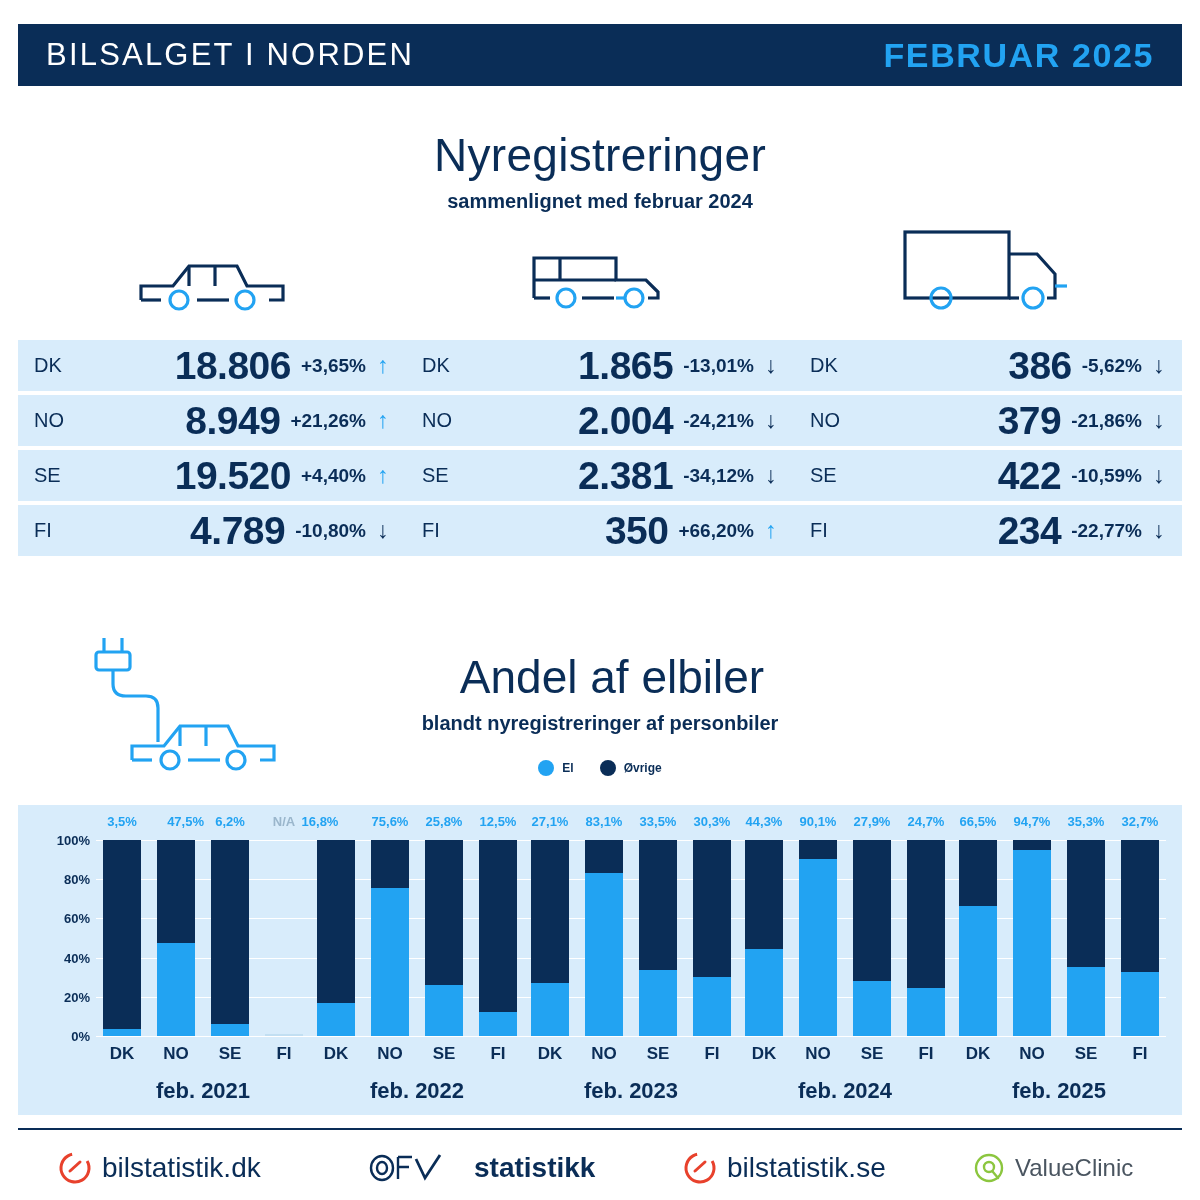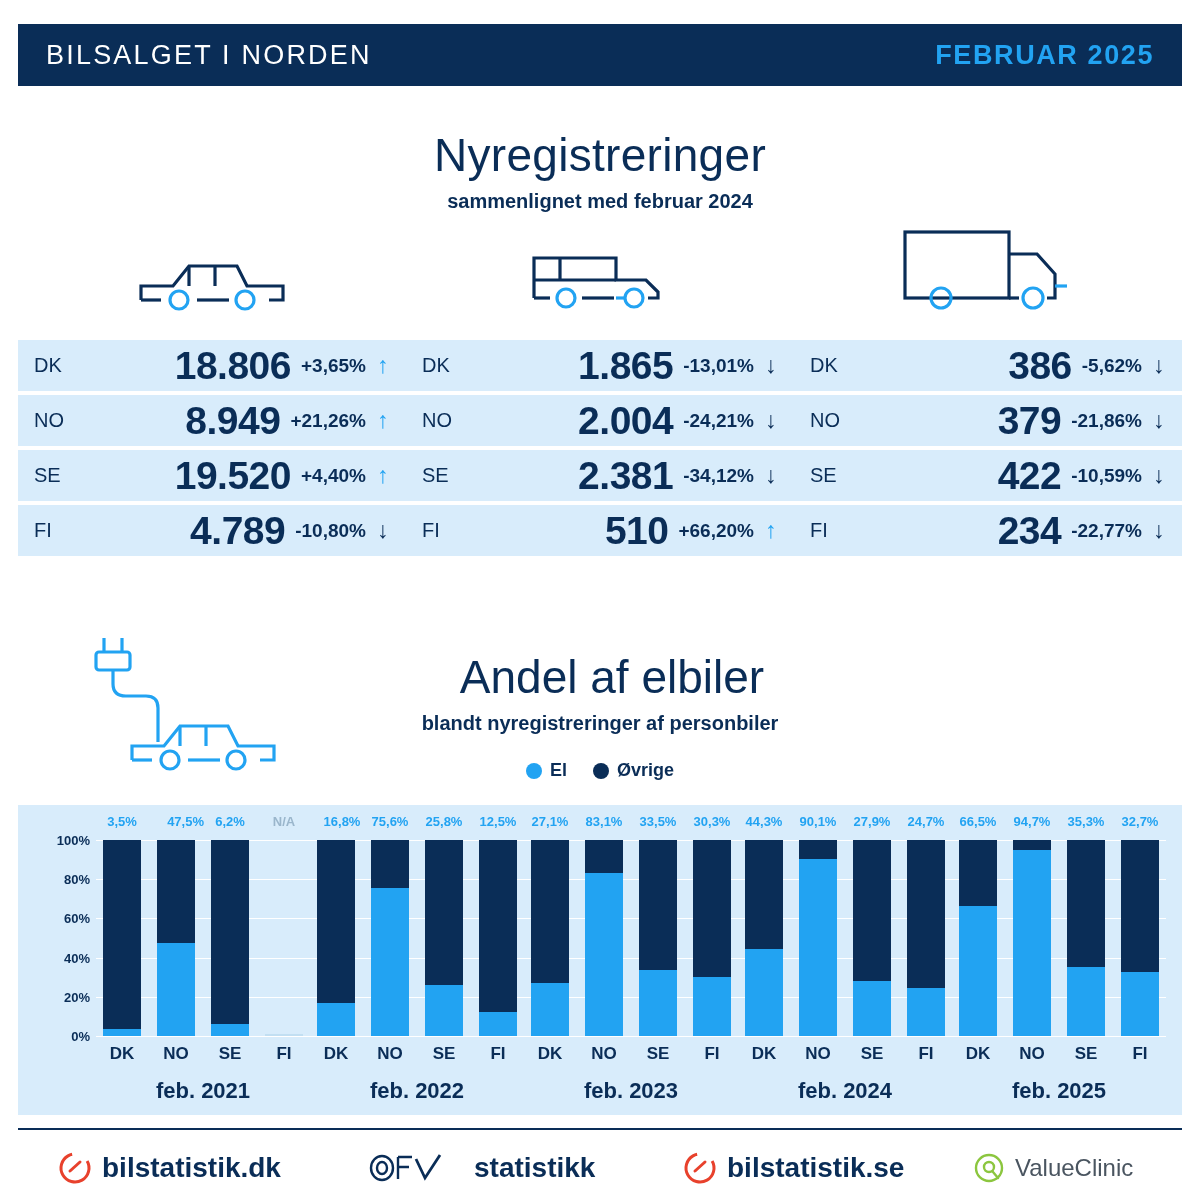--- a/index.html
+++ b/index.html
@@ -13,24 +13,24 @@
 
   
   .header {
     position: absolute; left: 18px; top: 24px;
     width: 1164px; height: 62px;
     background: #0a2d57;
     display: flex; align-items: center; justify-content: space-between;
     padding: 0 28px;
   }
   .header-title {
-    color: #ffffff; font-size: 27px; letter-spacing: 2.2px; font-weight: 400;
+    color: #ffffff; font-size: 31px; letter-spacing: 2.2px; font-weight: 400;
   }
   .header-date {
-    color: #22a3f2; font-size: 27px; letter-spacing: 1.6px; font-weight: bold;
+    color: #22a3f2; font-size: 34px; letter-spacing: 1.6px; font-weight: bold;
   }
 
   
   .s1-title {
     position: absolute; top: 128px; left: 0; width: 1200px;
     text-align: center; color: #0a2d57; font-size: 46px; font-weight: 400;
     letter-spacing: 0.3px;
   }
   .s1-sub {
     position: absolute; top: 190px; left: 0; width: 1200px;
@@ -80,21 +80,21 @@
   .plug-icon { position: absolute; left: 68px; top: 630px; }
 
   .legend {
     position: absolute; top: 760px; left: 0; width: 1200px;
     display: flex; justify-content: center; align-items: center; gap: 26px;
   }
   .legend .li { display: flex; align-items: center; gap: 8px; }
   .legend .dot { width: 16px; height: 16px; border-radius: 50%; }
   .legend .dot.el { background: #22a3f2; }
   .legend .dot.ov { background: #0a2d57; }
-  .legend .lbl { color: #0a2d57; font-size: 18px; font-weight: bold; }
+  .legend .lbl { color: #0a2d57; font-size: 12px; font-weight: bold; }
 
   
   .chart-box {
     position: absolute; left: 18px; top: 805px;
     width: 1164px; height: 310px;
     background: #d8ecfb;
   }
   .chart-inner { position: absolute; left: 0; top: 0; width: 1164px; height: 310px; }
 
   .y-axis { position: absolute; left: 20px; top: 35px; width: 52px; height: 196px; }
@@ -127,21 +127,21 @@
 
   
   .footer-line { position: absolute; left: 18px; top: 1128px; width: 1164px; height: 2px; background: #0a2d57; }
   .footer { position: absolute; left: 18px; top: 1140px; width: 1164px; height: 56px;
             display: flex; align-items: center; }
   .fitem { display: flex; align-items: center; gap: 10px; }
   .f1 { position: absolute; left: 40px; }
   .f2 { position: absolute; left: 350px; }
   .f3 { position: absolute; left: 665px; }
   .f4 { position: absolute; left: 955px; }
-  .flabel { color: #0a2d57; font-size: 28px; font-weight: bold; }
+  .flabel { color: #0a2d57; font-size: 28px; font-weight: normal; }
   .flabel2 { color: #0a2d57; font-size: 28px; font-weight: bold; }
   .flabel4 { color: #4a5560; font-size: 24px; }
 </style>
 </head>
 <body>
 
 <div class="page">
 
   <div class="header">
     <div class="header-title">BILSALGET I NORDEN</div>
@@ -226,21 +226,21 @@
         <span class="arr down">↓</span>
       </div>
       <div class="drow">
         <span class="cc">SE</span>
         <span class="val">2.381</span>
         <span class="pct">-34,12%</span>
         <span class="arr down">↓</span>
       </div>
       <div class="drow">
         <span class="cc">FI</span>
-        <span class="val">510</span>
+        <span class="val">350</span>
         <span class="pct">+66,20%</span>
         <span class="arr up">↑</span>
       </div>
     </div>
   <div class="col c3" id="col2">
       <div class="drow">
         <span class="cc">DK</span>
         <span class="val">386</span>
         <span class="pct">-5,62%</span>
         <span class="arr down">↓</span>
@@ -381,21 +381,21 @@
         </div>
         <div class="toplbl" style="left: 76px; top: 9px;">3,5%</div>
         <div class="xlbl" style="left: 76px; top: 239px;">DK</div>
         <div class="toplbl" style="left: 130px; top: 9px; text-align: right;">47,5%</div>
         <div class="xlbl" style="left: 130px; top: 239px;">NO</div>
         <div class="toplbl" style="left: 184px; top: 9px;">6,2%</div>
         <div class="xlbl" style="left: 184px; top: 239px;">SE</div>
         <div class="toplbl na" style="left: 238px; top: 9px;">N/A</div>
         <div class="xlbl" style="left: 238px; top: 239px;">FI</div>
         <div class="ylbl-grp" style="left: 78px; width: 214px; top: 273px;">feb. 2021</div>
-        <div class="toplbl" style="left: 296px; top: 9px; text-align: center;">16,8%</div>
+        <div class="toplbl" style="left: 274px; top: 9px; text-align: center;">16,8%</div>
         <div class="xlbl" style="left: 290px; top: 239px;">DK</div>
         <div class="toplbl" style="left: 344px; top: 9px;">75,6%</div>
         <div class="xlbl" style="left: 344px; top: 239px;">NO</div>
         <div class="toplbl" style="left: 398px; top: 9px; text-align: center;">25,8%</div>
         <div class="xlbl" style="left: 398px; top: 239px;">SE</div>
         <div class="toplbl" style="left: 452px; top: 9px;">12,5%</div>
         <div class="xlbl" style="left: 452px; top: 239px;">FI</div>
         <div class="ylbl-grp" style="left: 292px; width: 214px; top: 273px;">feb. 2022</div>
         <div class="toplbl" style="left: 504px; top: 9px;">27,1%</div>
         <div class="xlbl" style="left: 504px; top: 239px;">DK</div>

